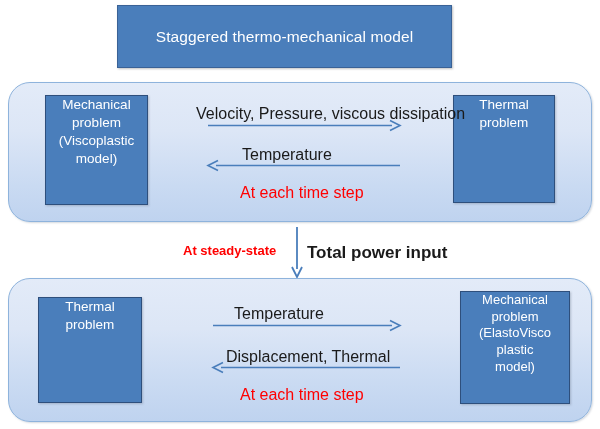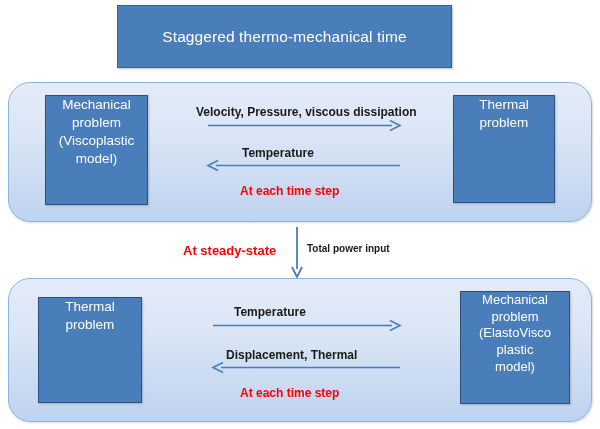--- a/index.html
+++ b/index.html
@@ -71,22 +71,22 @@
     padding: 0 4px;
     white-space: pre-line;
   }
   #box-top-left    { left: 45px;  top: 95px;  width: 103px; height: 110px; }
   #box-top-right   { left: 453px; top: 95px;  width: 102px; height: 108px; }
   #box-bot-left    { left: 38px;  top: 297px; width: 104px; height: 106px; }
   #box-bot-right   { left: 460px; top: 291px; width: 110px; height: 113px; }
   #box-bot-right .box-text { font-size: 13px; line-height: 1.28; }
   .arrow-label {
     position: absolute;
-    font-size: 12px;
-    font-weight: bold;
+    font-size: 16px;
+    font-weight: normal;
     color: #1A1A1A;
     white-space: nowrap;
   }
   .arrow-label.note { color: #FF0000; }
 
   .arrow-line { position: absolute; height: 11px; }
   .arrow-line svg { display: block; overflow: visible; }
 
   
   #arrow-fwd-top  { left: 208px; top: 120px; width: 192px; }
@@ -117,32 +117,32 @@
     top: 243px;
     font-size: 13px;
     font-weight: bold;
     color: #FF0000;
     white-space: nowrap;
   }
   #label-power {
     position: absolute;
     left: 307px;
     top: 243px;
-    font-size: 10px;
+    font-size: 17px;
     font-weight: bold;
     color: #1A1A1A;
     white-space: nowrap;
     text-align: center;
   }
 </style>
 </head>
 <body>
 
 <div id="title-box">
-  <span class="title-text">Staggered thermo-mechanical time</span>
+  <span class="title-text">Staggered thermo-mechanical model</span>
 </div>
 
 <div id="panel-top" class="stage-panel"></div>
 
 <div id="box-top-left" class="model-box">
   <span class="box-text">Mechanical
 problem
 (Viscoplastic
 model)</span>
 </div>

